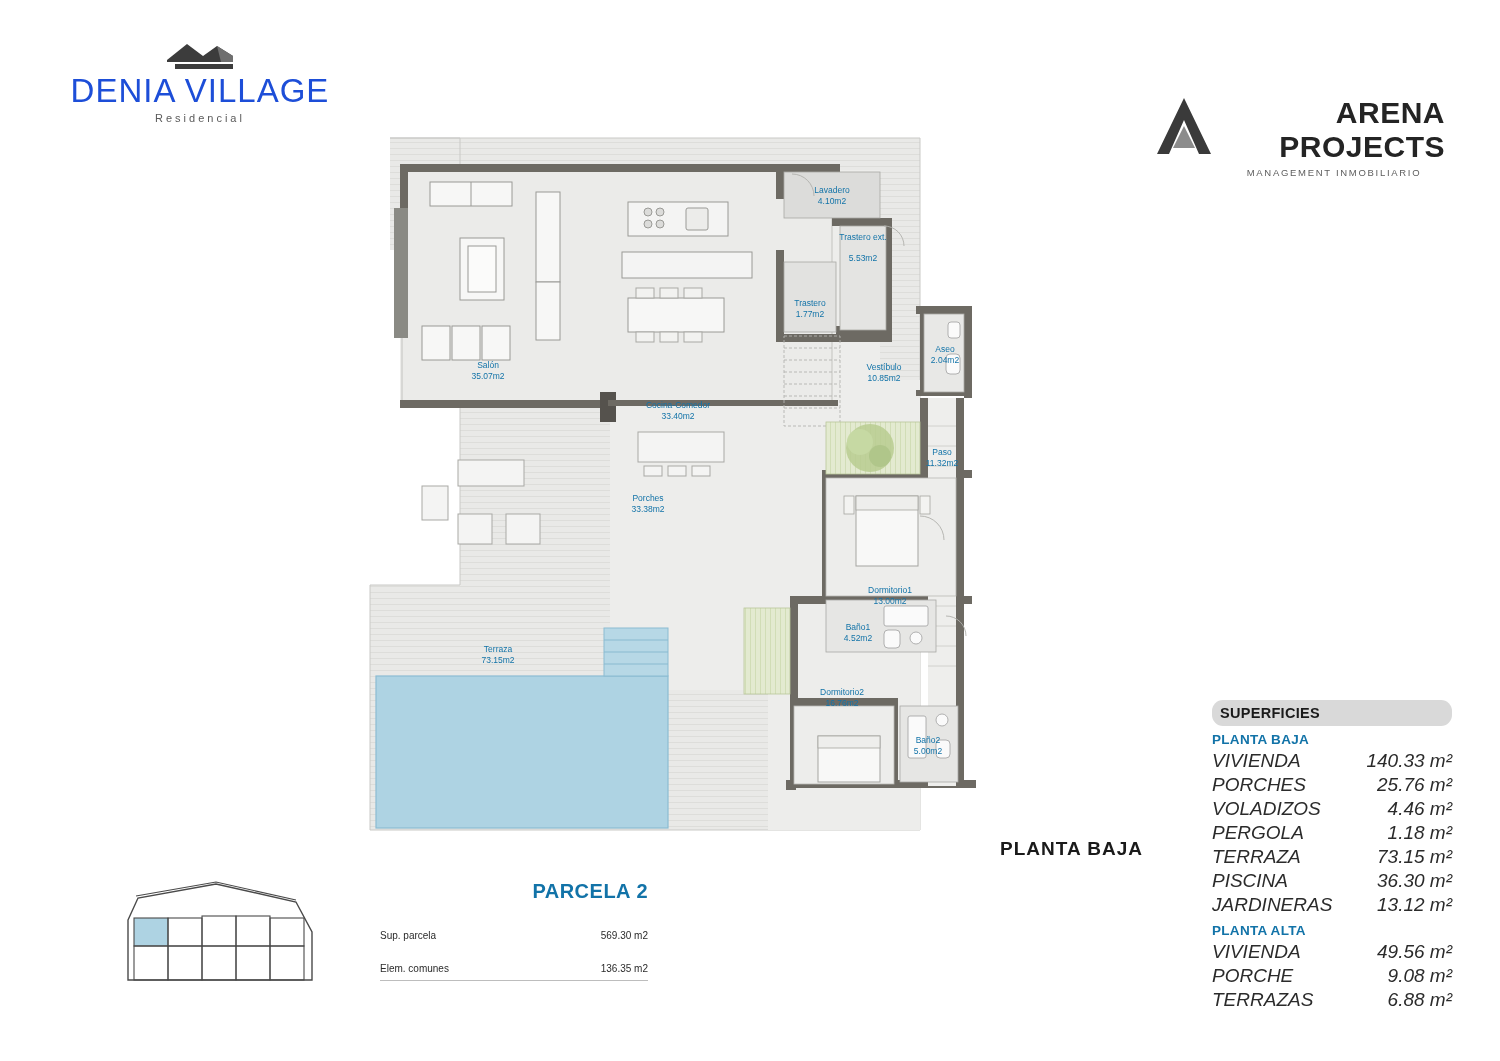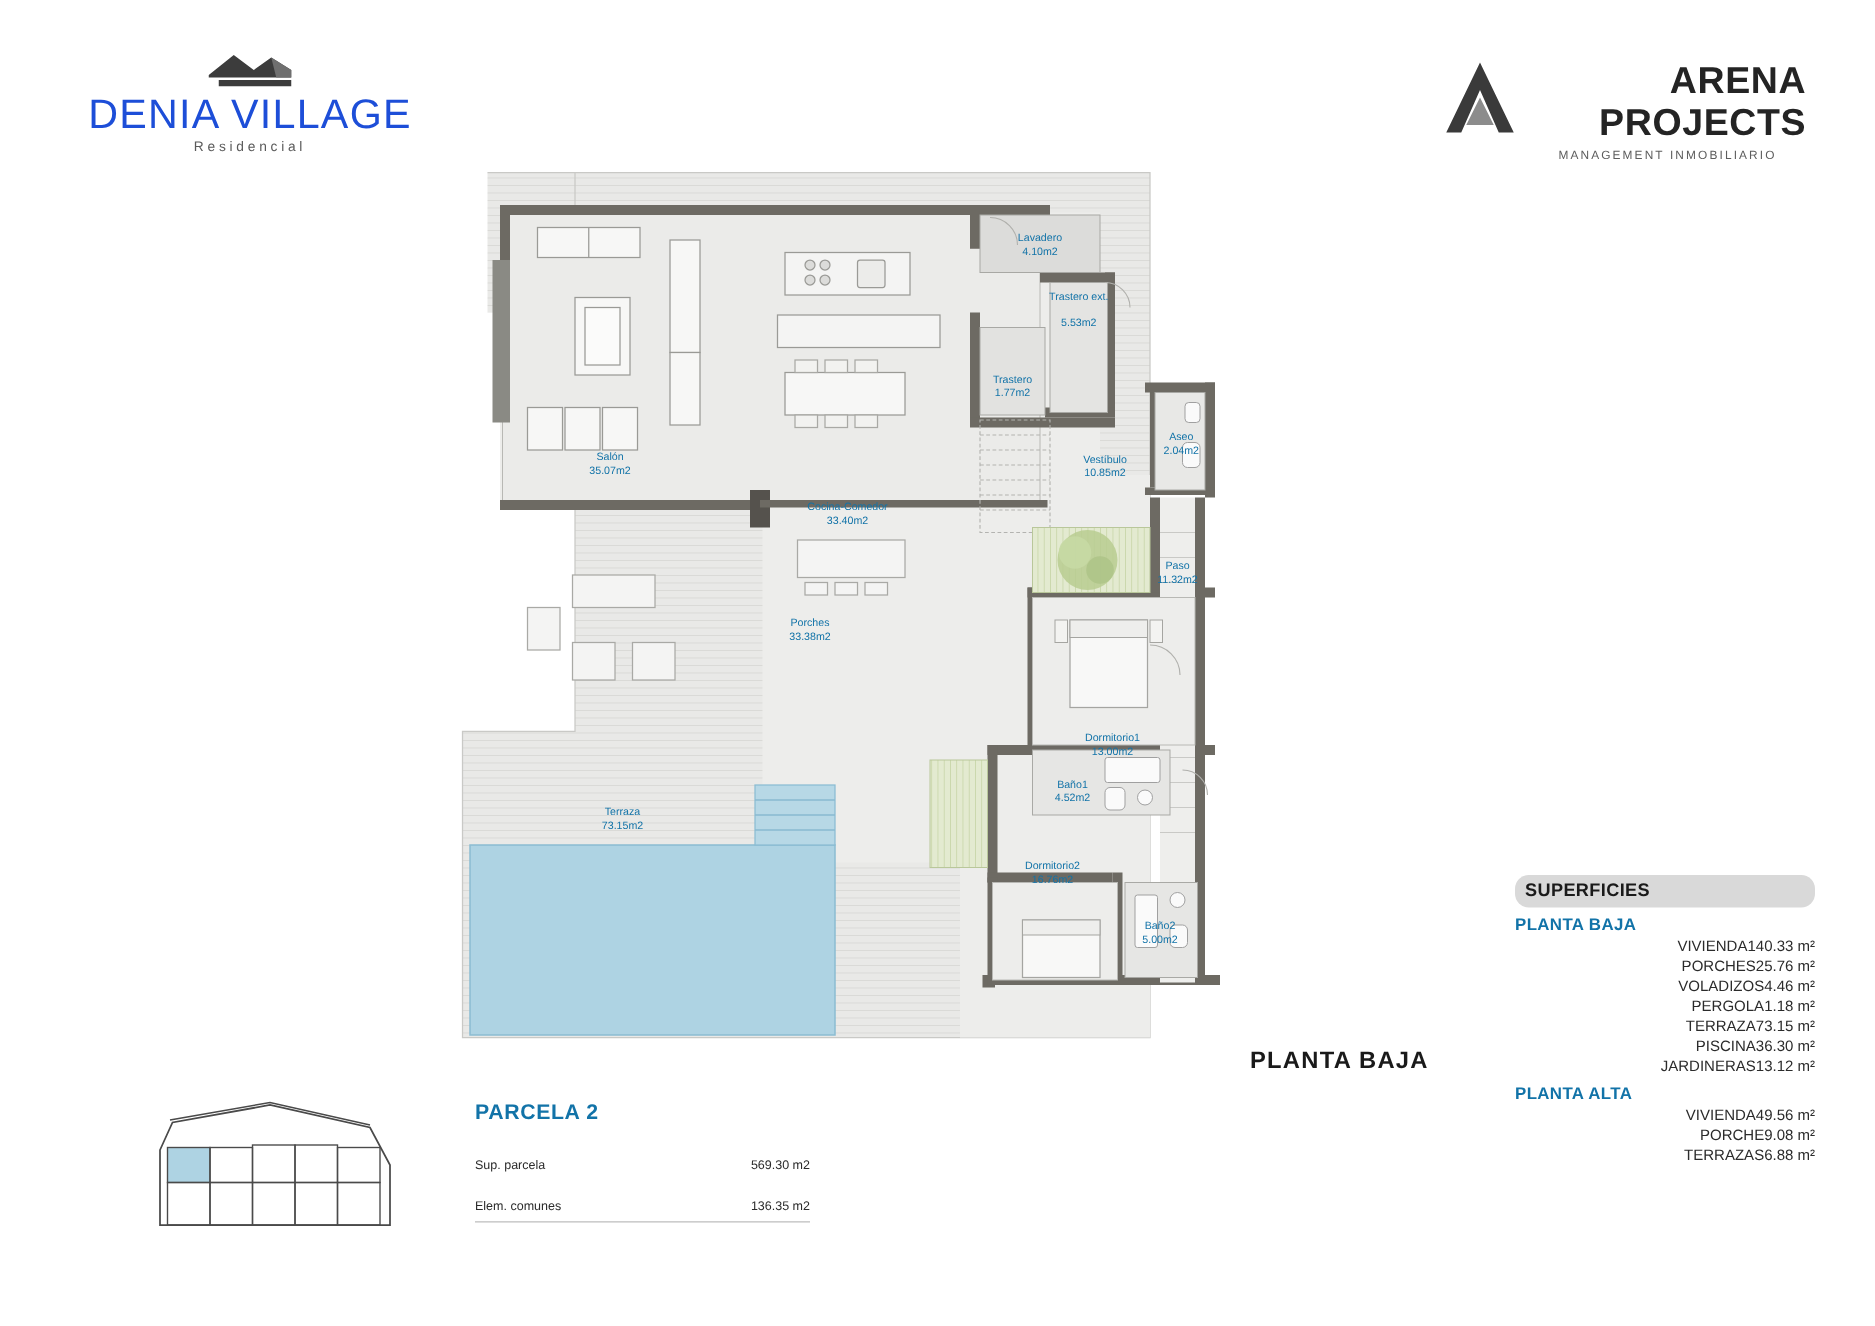--- a/index.html
+++ b/index.html
@@ -73,35 +73,37 @@
   }
   .sup-section {
     color: #1273a8;
     font-weight: 700;
     font-size: 13.5px;
     padding: 6px 0 2px 0;
     letter-spacing: 0.3px;
   }
   .sup-row {
     display: flex;
-    justify-content: flex-end;
-    font-size: 12px;
+    justify-content: space-between;
+    font-size: 19px;
     color: #2b2b2b;
     padding: 1px 0;
+    font-style: italic;
   }
   .sup-row .val { font-variant-numeric: tabular-nums; }
 
   
   #parcela { left: 380px; top: 880px; width: 268px; }
   .parcela-title {
     color: #1273a8;
     font-weight: 700;
-    font-size: 17px;
+    font-size: 20px;
     letter-spacing: 0.5px;
     margin-bottom: 25px;
+    text-align: right;
   }
   .parcela-row {
     display: flex;
     justify-content: space-between;
     font-size: 10px;
     color: #2b2b2b;
     padding: 2px 0;
     margin-top: 18px;
   }
   .parcela-total {
@@ -138,21 +140,21 @@
       <polygon points="42,20 62,4 78,16 92,6 108,16 108,22 42,22" fill="#3c3c3c"></polygon>
       <rect x="50" y="24" width="58" height="5" fill="#3c3c3c"></rect>
       <polygon points="92,6 108,16 108,22 96,22" fill="#6f6f6f"></polygon>
     </svg>
   </div>
   <div class="denia-word">DENIA VILLAGE</div>
   <div class="denia-sub">Residencial</div>
 </div>
 
 <div class="abs" id="logo-arena">
-  <div style="display:flex; align-items:flex-start; justify-content:flex-end; gap:10px;">
+  <div style="display:flex; align-items:flex-start; justify-content:flex-end; gap:10px;margin-top:48px;">
     <span>
       <svg width="58" height="62" viewBox="0 0 58 62">
         <polygon points="29,2 56,58 44,58 29,24 14,58 2,58" fill="#3a3a3a"></polygon>
         <polygon points="29,30 40,52 18,52" fill="#8c8c8c"></polygon>
       </svg>
     </span>
     <span style="display:block;">
       <div class="arena-word">ARENA PROJECTS</div>
       <div class="arena-sub">MANAGEMENT INMOBILIARIO</div>
     </span>

